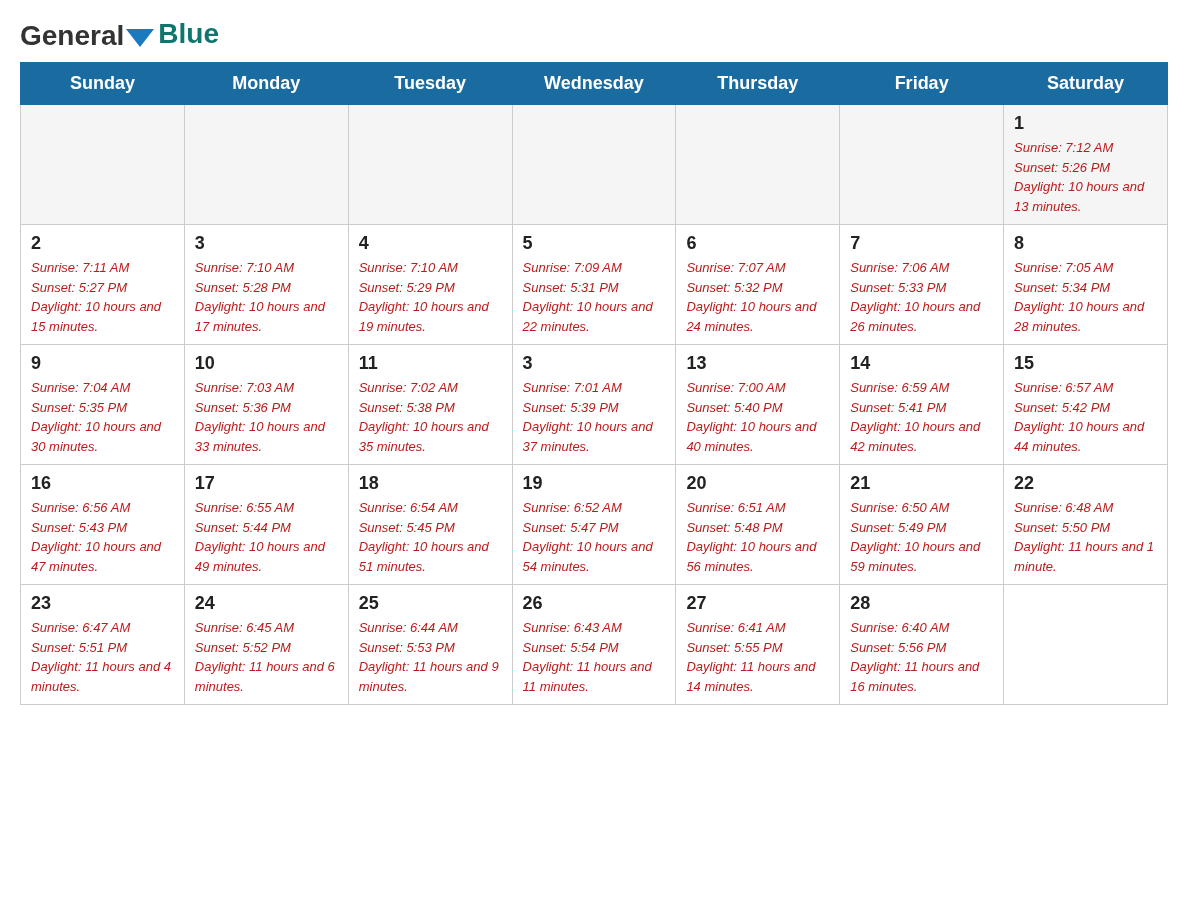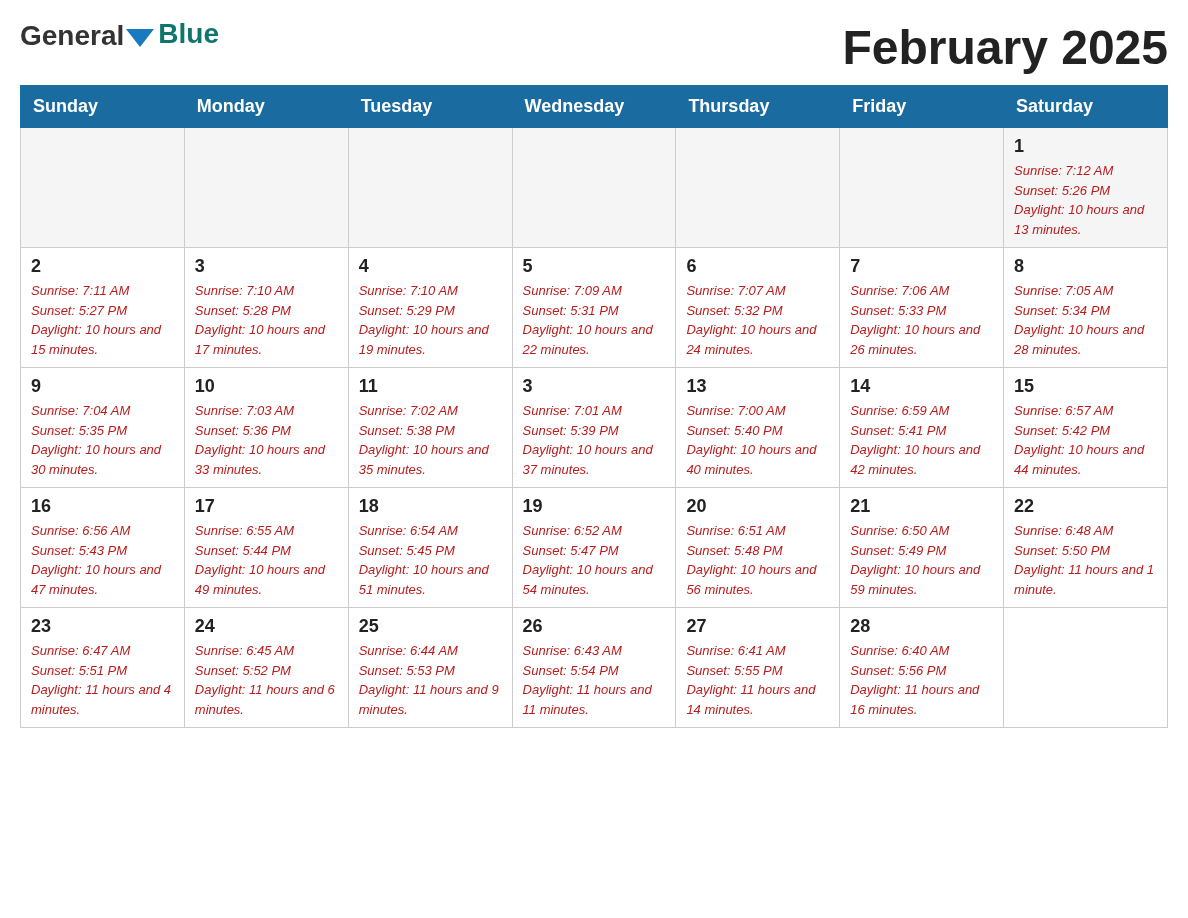--- a/index.html
+++ b/index.html
@@ -57,21 +57,21 @@
       width: 100%;
       border-collapse: collapse;
       margin-top: 10px;
     }
     .calendar thead tr th {
       background-color: #1a6ba0;
       color: #fff;
       font-size: 18px;
       font-weight: bold;
       padding: 10px 12px;
-      text-align: left;
+      text-align: center;
       border: 1px solid #1a6ba0;
     }
     .calendar tbody tr td {
       border: 1px solid #ccc;
       vertical-align: top;
       padding: 8px 10px;
       width: 14.28%;
       min-height: 100px;
       background: #fff;
     }
@@ -121,21 +121,20 @@
       <span class="logo-text-general">General</span>
       <div class="logo-icon">
         <div class="logo-triangle"></div>
       </div>
     </div>
     <div class="logo-line2">
       <span class="logo-text-blue">Blue</span>
     </div>
   </div>
   <div class="title-section">
-    <div class="calendar-title">February 2025</div>
   </div>
 </div>
 
 <table class="calendar">
   <thead>
     <tr>
     <th>Sunday</th>
         <th>Monday</th>
         <th>Tuesday</th>
         <th>Wednesday</th>

